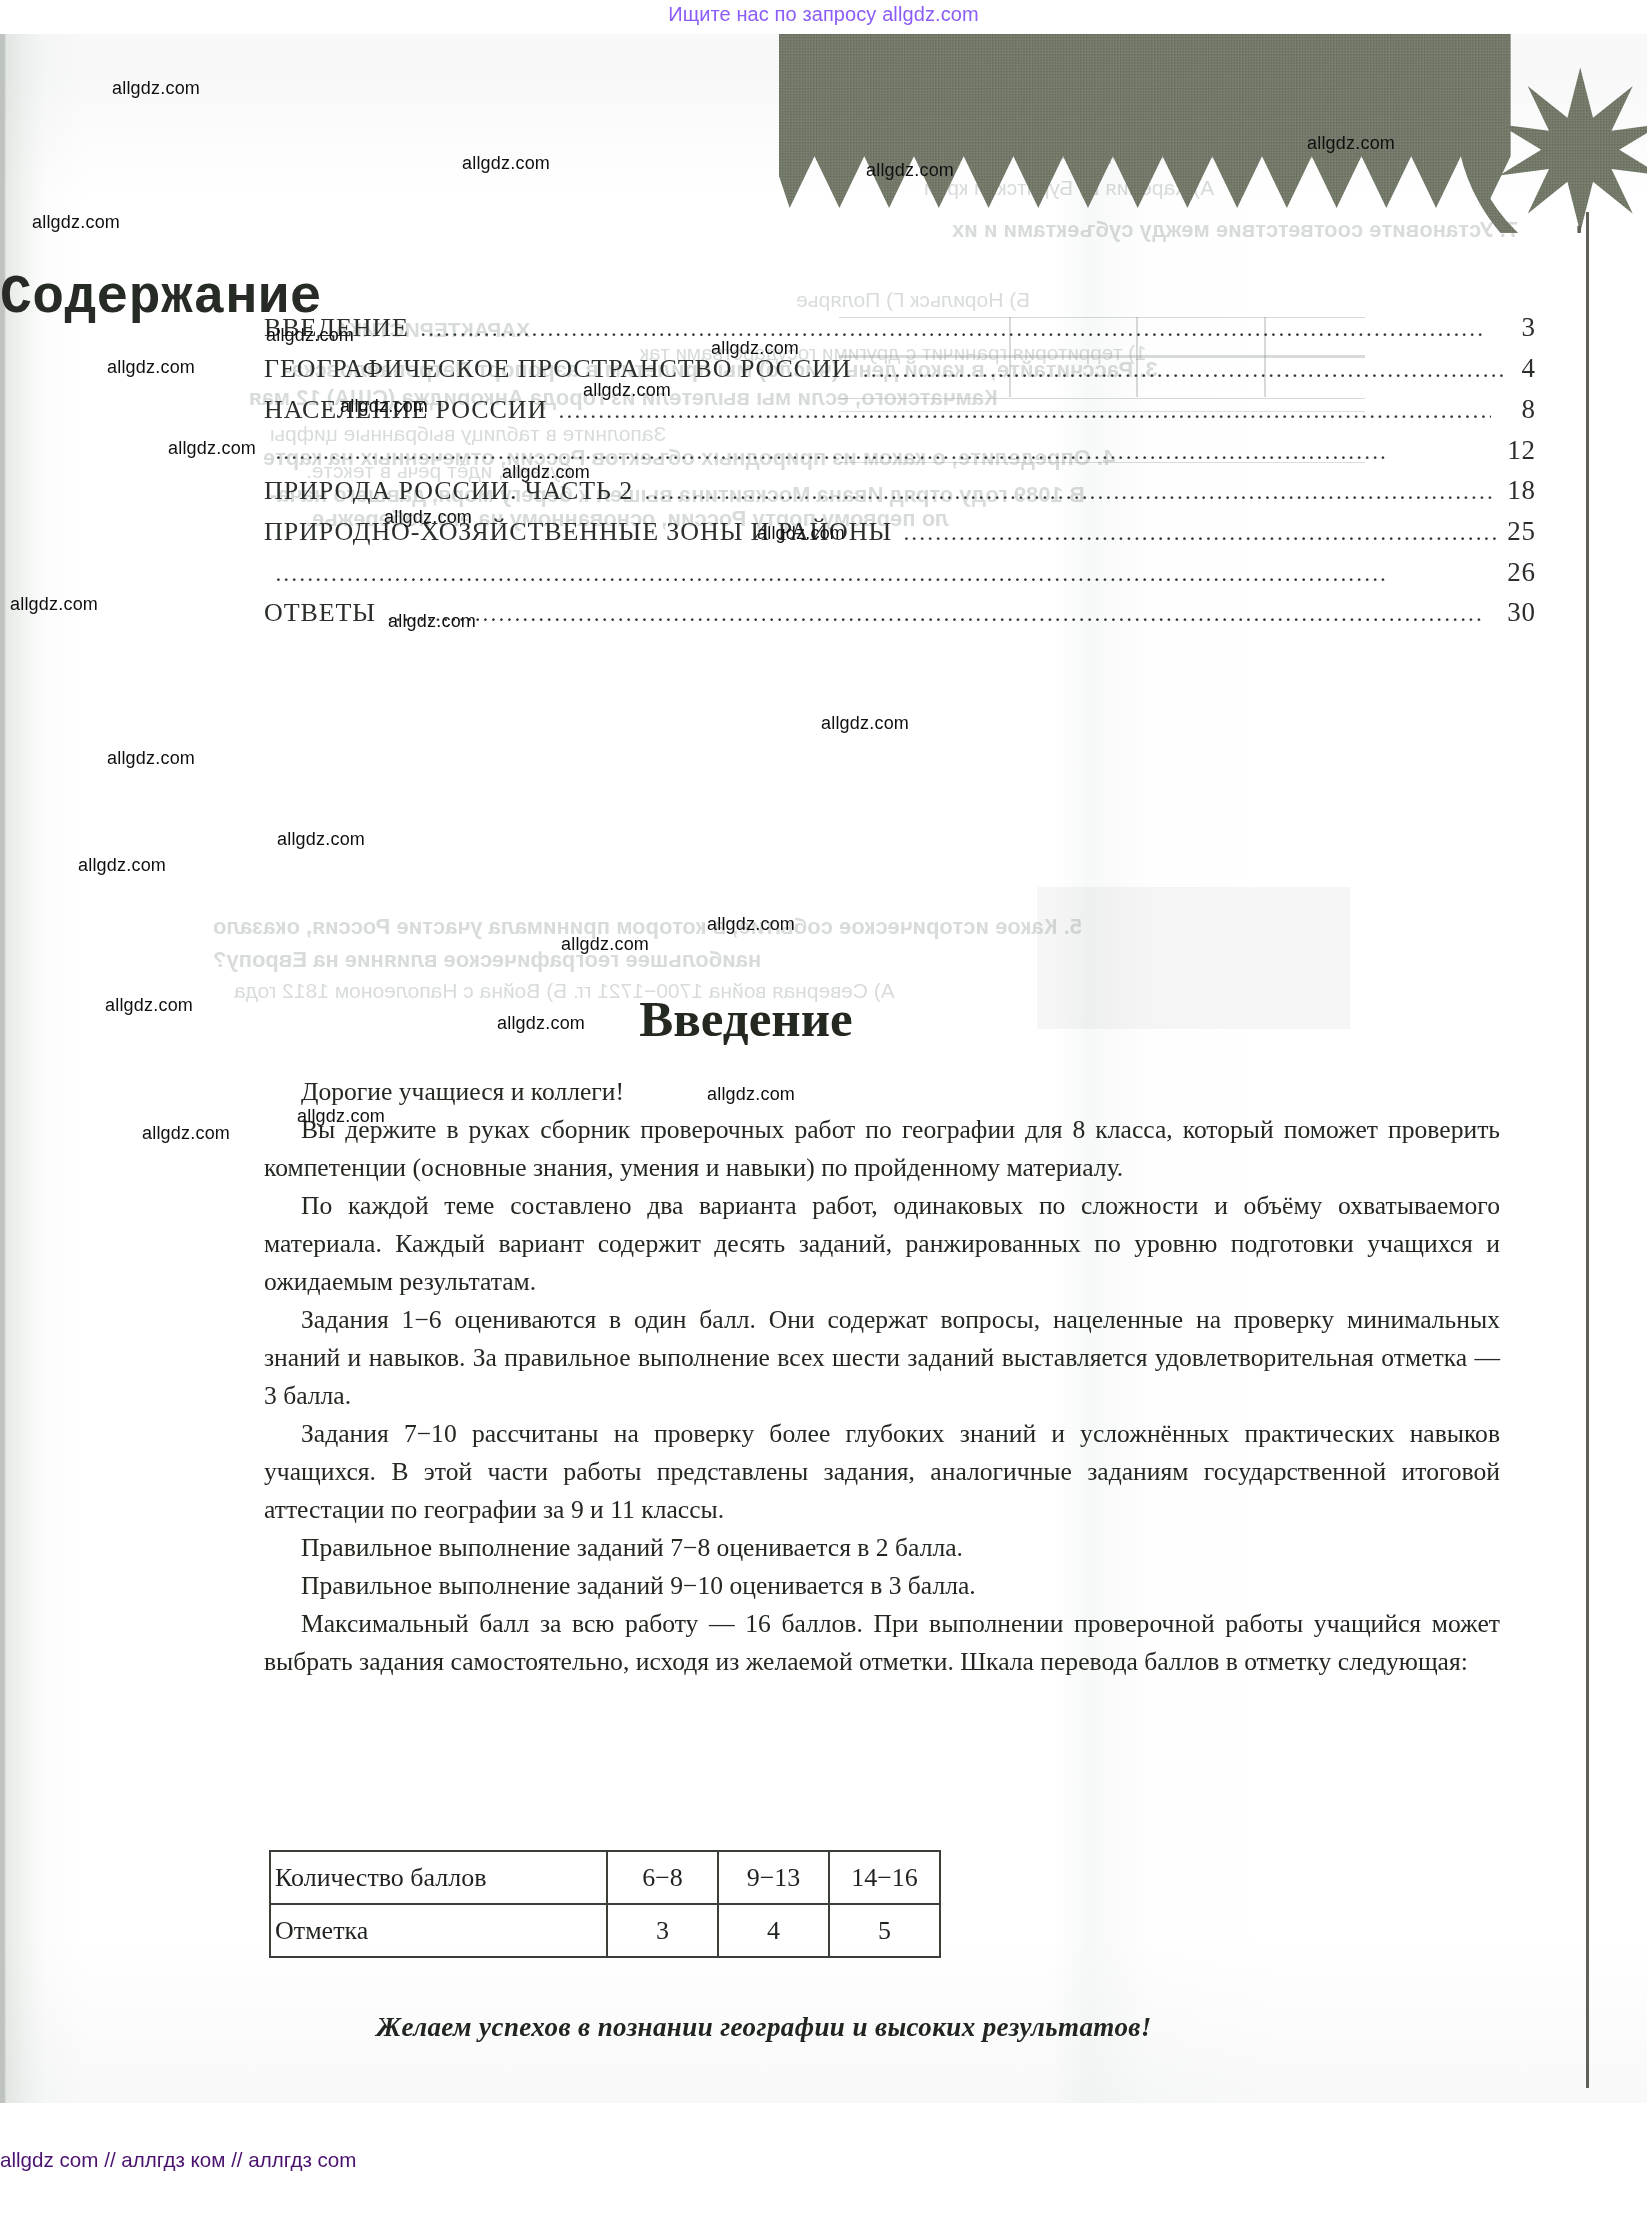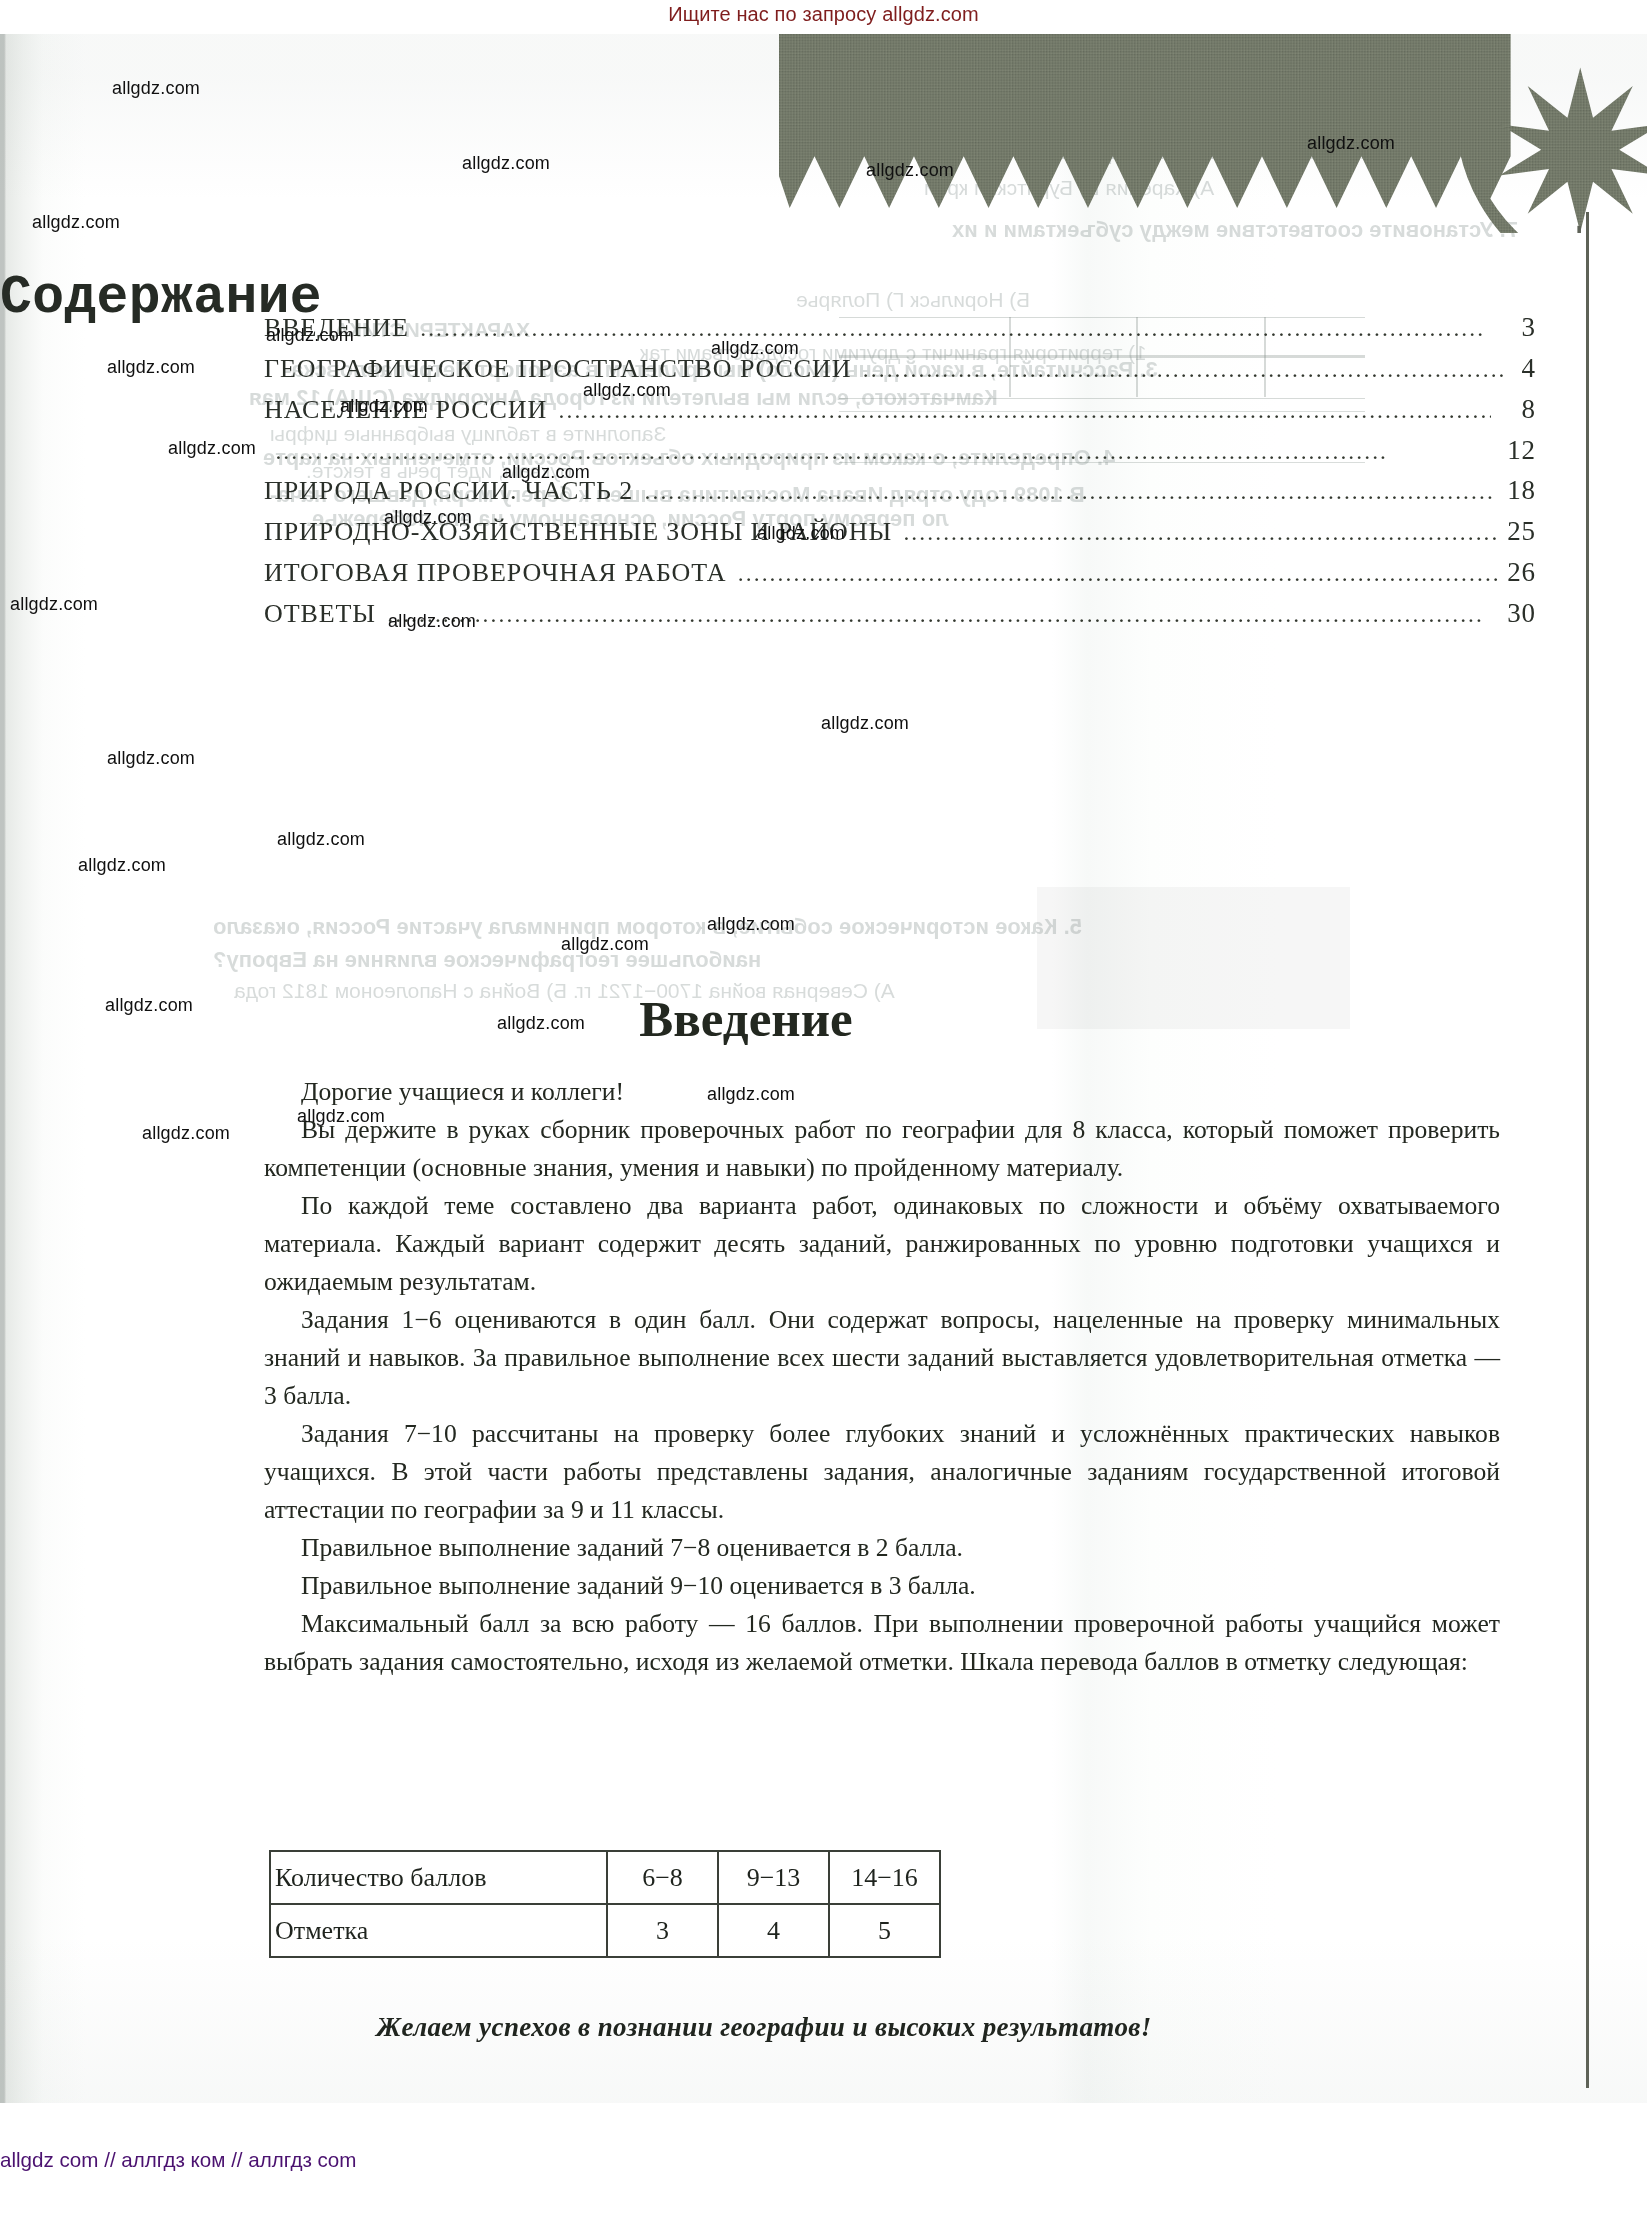--- a/index.html
+++ b/index.html
@@ -26,21 +26,21 @@
     z-index: 60;
   }
   #top-banner .txt {
     position: absolute;
     left: 0; top: 2.8px;
     width: 1647px;
     text-align: center;
     font-family: "Liberation Sans", sans-serif;
     font-size: 20px;
     letter-spacing: 0.1px;
-    color: #7f1d1d;
+    color: #8b5cf6;
     white-space: nowrap;
   }
 
   
   #sheet {
     position: absolute;
     left: 0; top: 34px;
     width: 1647px; height: 2069px;
     background:
       linear-gradient(90deg,
@@ -356,21 +356,20 @@
         <span class="pg">18</span>
       </div>
 
       <div class="toc-row">
         <span class="lbl">ПРИРОДНО-ХОЗЯЙСТВЕННЫЕ ЗОНЫ И РАЙОНЫ</span>
         <span class="dots">............................................................................................................................................</span>
         <span class="pg">25</span>
       </div>
 
       <div class="toc-row">
-        <span class="lbl">ИТОГОВАЯ ПРОВЕРОЧНАЯ РАБОТА</span>
         <span class="dots">............................................................................................................................................</span>
         <span class="pg">26</span>
       </div>
 
       <div class="toc-row">
         <span class="lbl">ОТВЕТЫ</span>
         <span class="dots">............................................................................................................................................</span>
         <span class="pg">30</span>
       </div>
 

